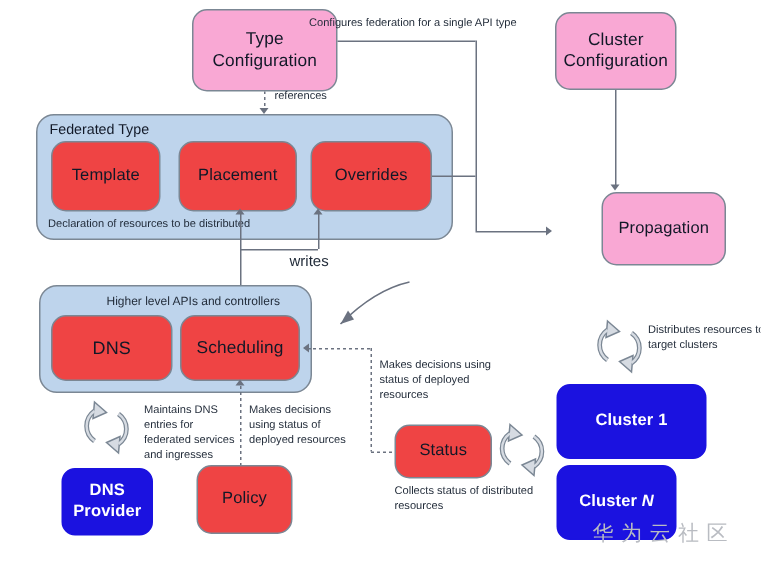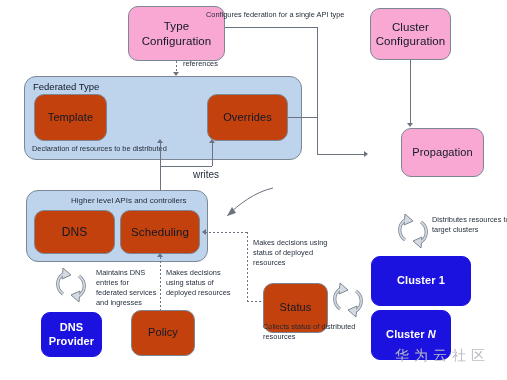--- a/index.html
+++ b/index.html
@@ -18,21 +18,21 @@
     display:flex;align-items:center;justify-content:center;
     text-align:center;
     border:1px solid #7b8794;
     border-radius:10px;
     background:#f9a8d4;
     color:#111827;
     font-size:11px;
     line-height:1.22;
     letter-spacing:.1px;
   }
-  .node.lite{background:#c2410c;}
+  .node.lite{background:#ef4444;}
   .node.solid{
     background:#1b12e0;
     border:1px solid #1b12e0;
     color:#ffffff;
     font-weight:bold;
     font-size:11px;
     border-radius:9px;
   }
 
   
@@ -122,20 +122,23 @@
   <div class="ln v" style="left:410px;top:60px;height:64px;"></div>
   <div class="arrow down" style="left:407px;top:123px;"></div>
 
   <div class="group" style="left:24px;top:76px;width:278px;height:84px;"></div>
   <div class="group-title" style="left:33px;top:81px;">Federated Type</div>
   <div class="group-foot" style="left:32px;top:144px;">Declaration of resources to be distributed</div>
 
   <div class="node lite" style="left:34px;top:94px;width:73px;height:47px;">
     <span>Template</span>
   </div>
+  <div class="node lite" style="left:119px;top:94px;width:79px;height:47px;">
+    <span>Placement</span>
+  </div>
   <div class="node lite" style="left:207px;top:94px;width:81px;height:47px;">
     <span>Overrides</span>
   </div>
 
   <div class="ln h" style="left:288px;top:117px;width:29px;"></div>
 
   <div class="node" style="left:368px;top:128px;width:83px;height:49px;margin-left:33px;">
     <span>Propagation</span>
   </div>
 
@@ -191,21 +194,21 @@
   <div class="dot v" style="left:160px;top:257px;height:53px;"></div>
   <div class="arrow up" style="left:157px;top:253px;"></div>
   <div class="note" style="left:166px;top:268px;width:76px;">Makes decisions
 using status of
 deployed resources</div>
 
   <div class="node lite" style="left:131px;top:310px;width:64px;height:46px;">
     <span>Policy</span>
   </div>
 
-  <div class="node lite" style="left:263px;top:283px;width:65px;height:50px;">
+  <div class="node lite" style="left:263px;top:283px;width:65px;height:36px;">
     <span style="font-size:11px;">Status</span>
   </div>
   <div class="note" style="left:263px;top:322px;width:112px;">Collects status of distributed
 resources</div>
 
   <svg class="sync" style="left:331px;top:277px;width:34px;height:46px;" viewBox="0 0 34 46">
     <path d="M9,12 C2,17 2,27 9,32" fill="none" stroke="#7b8794" stroke-width="3.2"></path>
     <path d="M25,14 C32,19 32,29 25,34" fill="none" stroke="#7b8794" stroke-width="3.2"></path>
     <path d="M9,6 L17,13 L8,17 Z" fill="#d6dbe2" stroke="#7b8794" stroke-width="1"></path>
     <path d="M25,40 L17,33 L26,29 Z" fill="#d6dbe2" stroke="#7b8794" stroke-width="1"></path>

